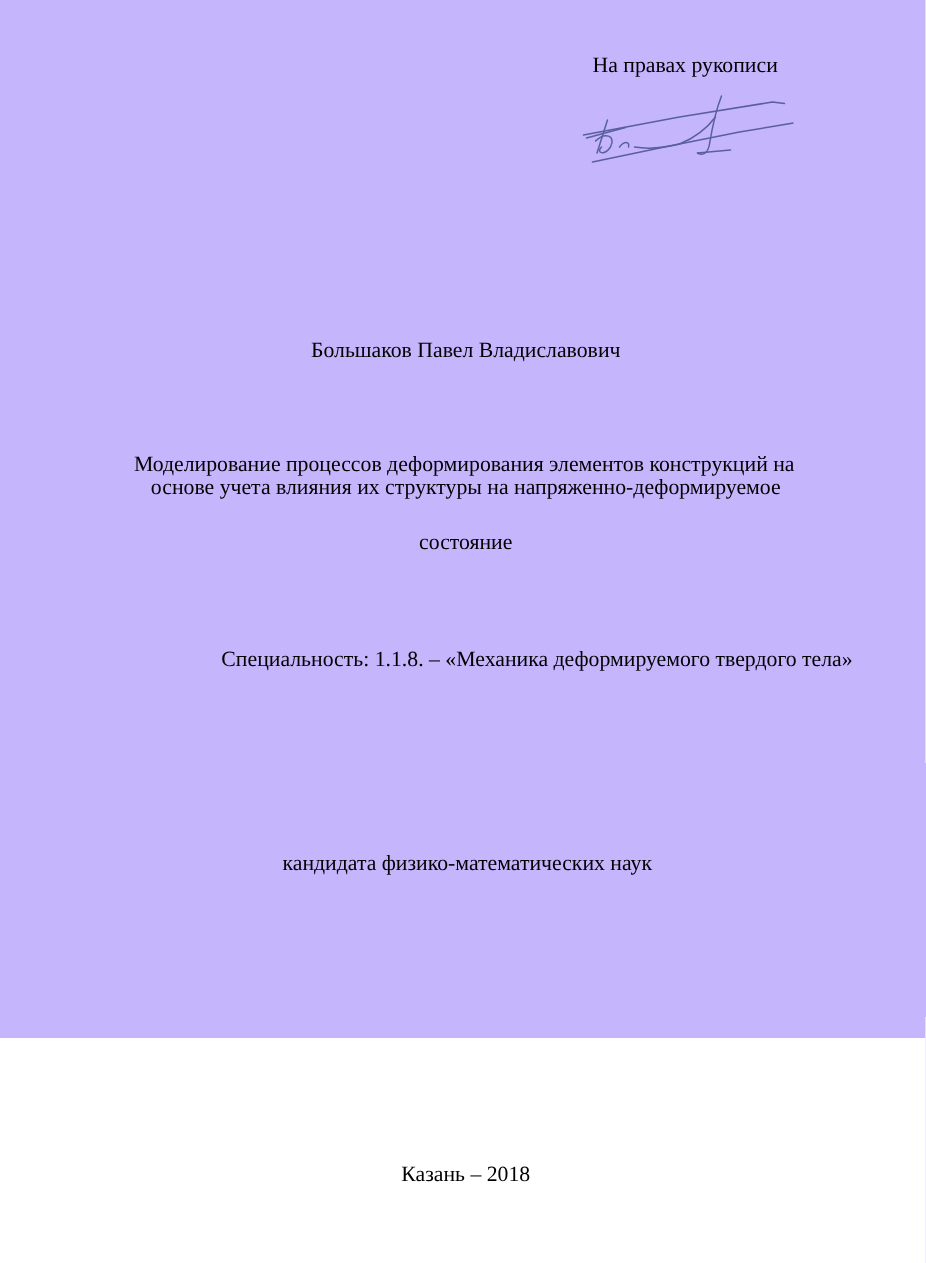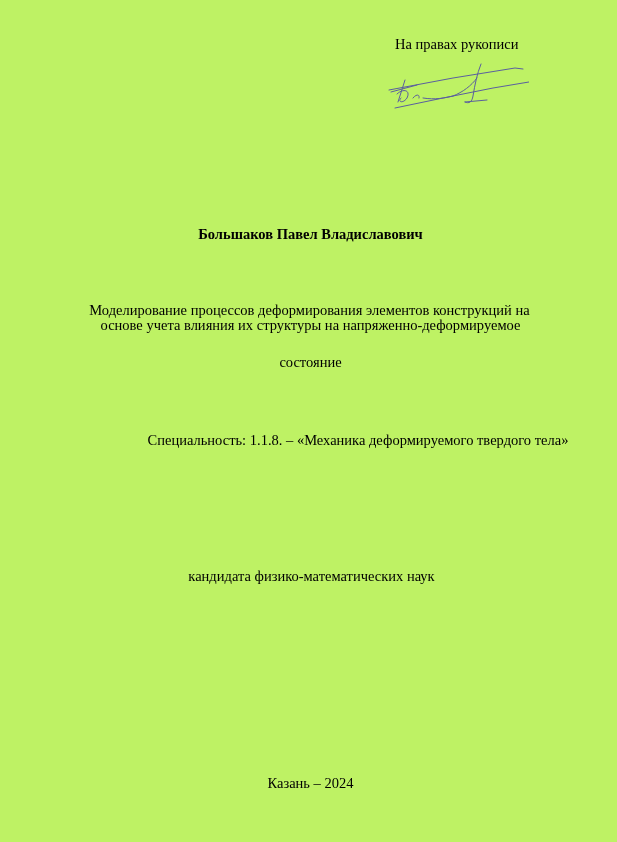--- a/index.html
+++ b/index.html
@@ -12,22 +12,22 @@
       height: 842px;
       position: relative;
       overflow: hidden;
       font-family: "Liberation Serif", "DejaVu Serif", serif;
       color: #000000;
     }
     .page {
       position: absolute;
       left: 0; top: 0;
       width: 617px;
-      height: 842px;
-      background: #bef264;
+      height: 692px;
+      background: #c4b5fd;
     }
     .line {
       position: absolute;
       white-space: nowrap;
       font-size: 14.5px;
       line-height: 18px;
     }
     .center {
       left: 0;
       width: 617px;
@@ -44,21 +44,20 @@
       width: 146px;
       height: 56px;
     }
     .author {
       top: 225px;
       left: 0;
       width: 617px;
       text-align: center;
       padding-left: 4px;
       box-sizing: border-box;
-      font-weight: bold;
     }
     .title-line {
       font-weight: normal;
       font-size: 14.5px;
     }
     .t1 { top: 301px; padding-left: 2px; box-sizing: border-box; }
     .t2 { top: 316px; padding-left: 4px; box-sizing: border-box; }
     .t3 { top: 353px; padding-left: 4px; box-sizing: border-box; }
     .spec { top: 431px; padding-left: 11px; box-sizing: border-box; margin-left: 44px; }
     .abs1 { top: 543px; padding-left: 6px; box-sizing: border-box; }
@@ -95,15 +94,15 @@
   <div class="line author">Большаков Павел Владиславович</div>
 
   <div class="line center title-line t1">Моделирование процессов деформирования элементов конструкций на</div>
   <div class="line center title-line t2">основе учета влияния их структуры на напряженно-деформируемое</div>
   <div class="line center title-line t3">состояние</div>
 
   <div class="line center spec">Специальность: 1.1.8. – «Механика деформируемого твердого тела»</div>
 
   <div class="line center abs2">кандидата физико-математических наук</div>
 
-  <div class="line center city">Казань – 2024</div>
+  <div class="line center city">Казань – 2018</div>
 
 </div>
 
 </body></html>

